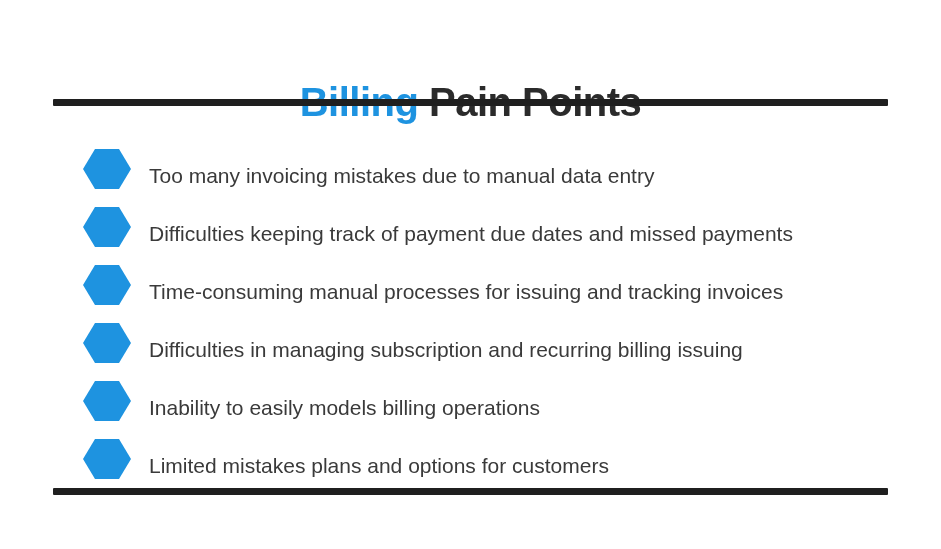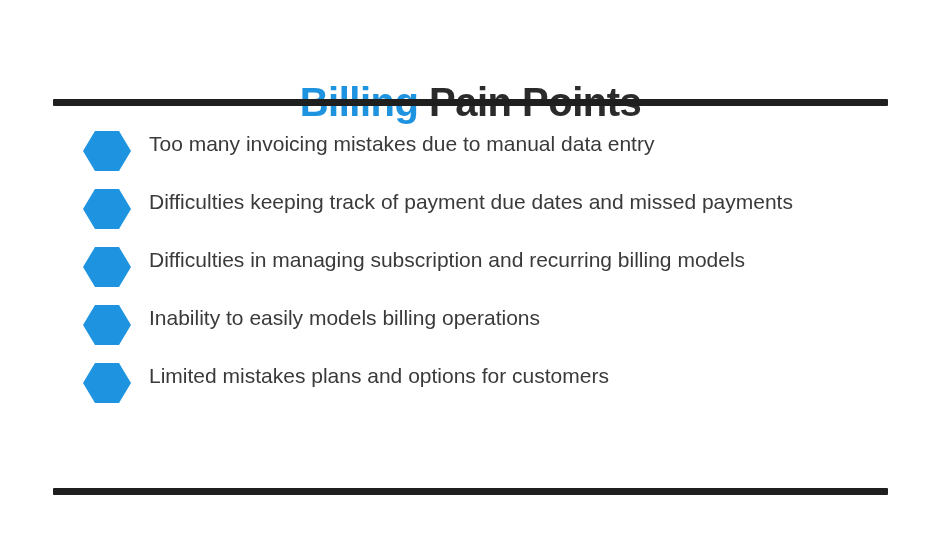--- a/index.html
+++ b/index.html
@@ -56,21 +56,21 @@
   .list {
     position: absolute;
     left: 83px;
     top: 131px;
     width: 800px;
   }
   .list-item {
     position: relative;
     height: 58px;
     display: flex;
-    align-items: flex-start;
+    align-items: flex-end;
   }
   .hex {
     flex: 0 0 auto;
     width: 48px;
     height: 40px;
     background: #1E93E0;
     clip-path: polygon(25% 0%, 75% 0%, 100% 50%, 75% 100%, 25% 100%, 0% 50%);
     -webkit-clip-path: polygon(25% 0%, 75% 0%, 100% 50%, 75% 100%, 25% 100%, 0% 50%);
   }
   .item-text {
@@ -109,24 +109,28 @@
     <div class="list-item">
       <span class="hex"></span>
       <span class="item-text">Too many invoicing mistakes due to manual data entry</span>
     </div>
 
     <div class="list-item">
       <span class="hex"></span>
       <span class="item-text">Difficulties keeping track of payment due dates and missed payments</span>
     </div>
 
+    <div class="list-item">
+      <span class="hex"></span>
+      <span class="item-text">Time-consuming manual processes for issuing and tracking invoices</span>
+    </div>
 
     <div class="list-item">
       <span class="hex"></span>
-      <span class="item-text">Difficulties in managing subscription and recurring billing models</span>
+      <span class="item-text">Difficulties in managing subscription and recurring billing issuing</span>
     </div>
 
     <div class="list-item">
       <span class="hex"></span>
       <span class="item-text">Inability to easily models billing operations</span>
     </div>
 
     <div class="list-item">
       <span class="hex"></span>
       <span class="item-text">Limited mistakes plans and options for customers</span>

